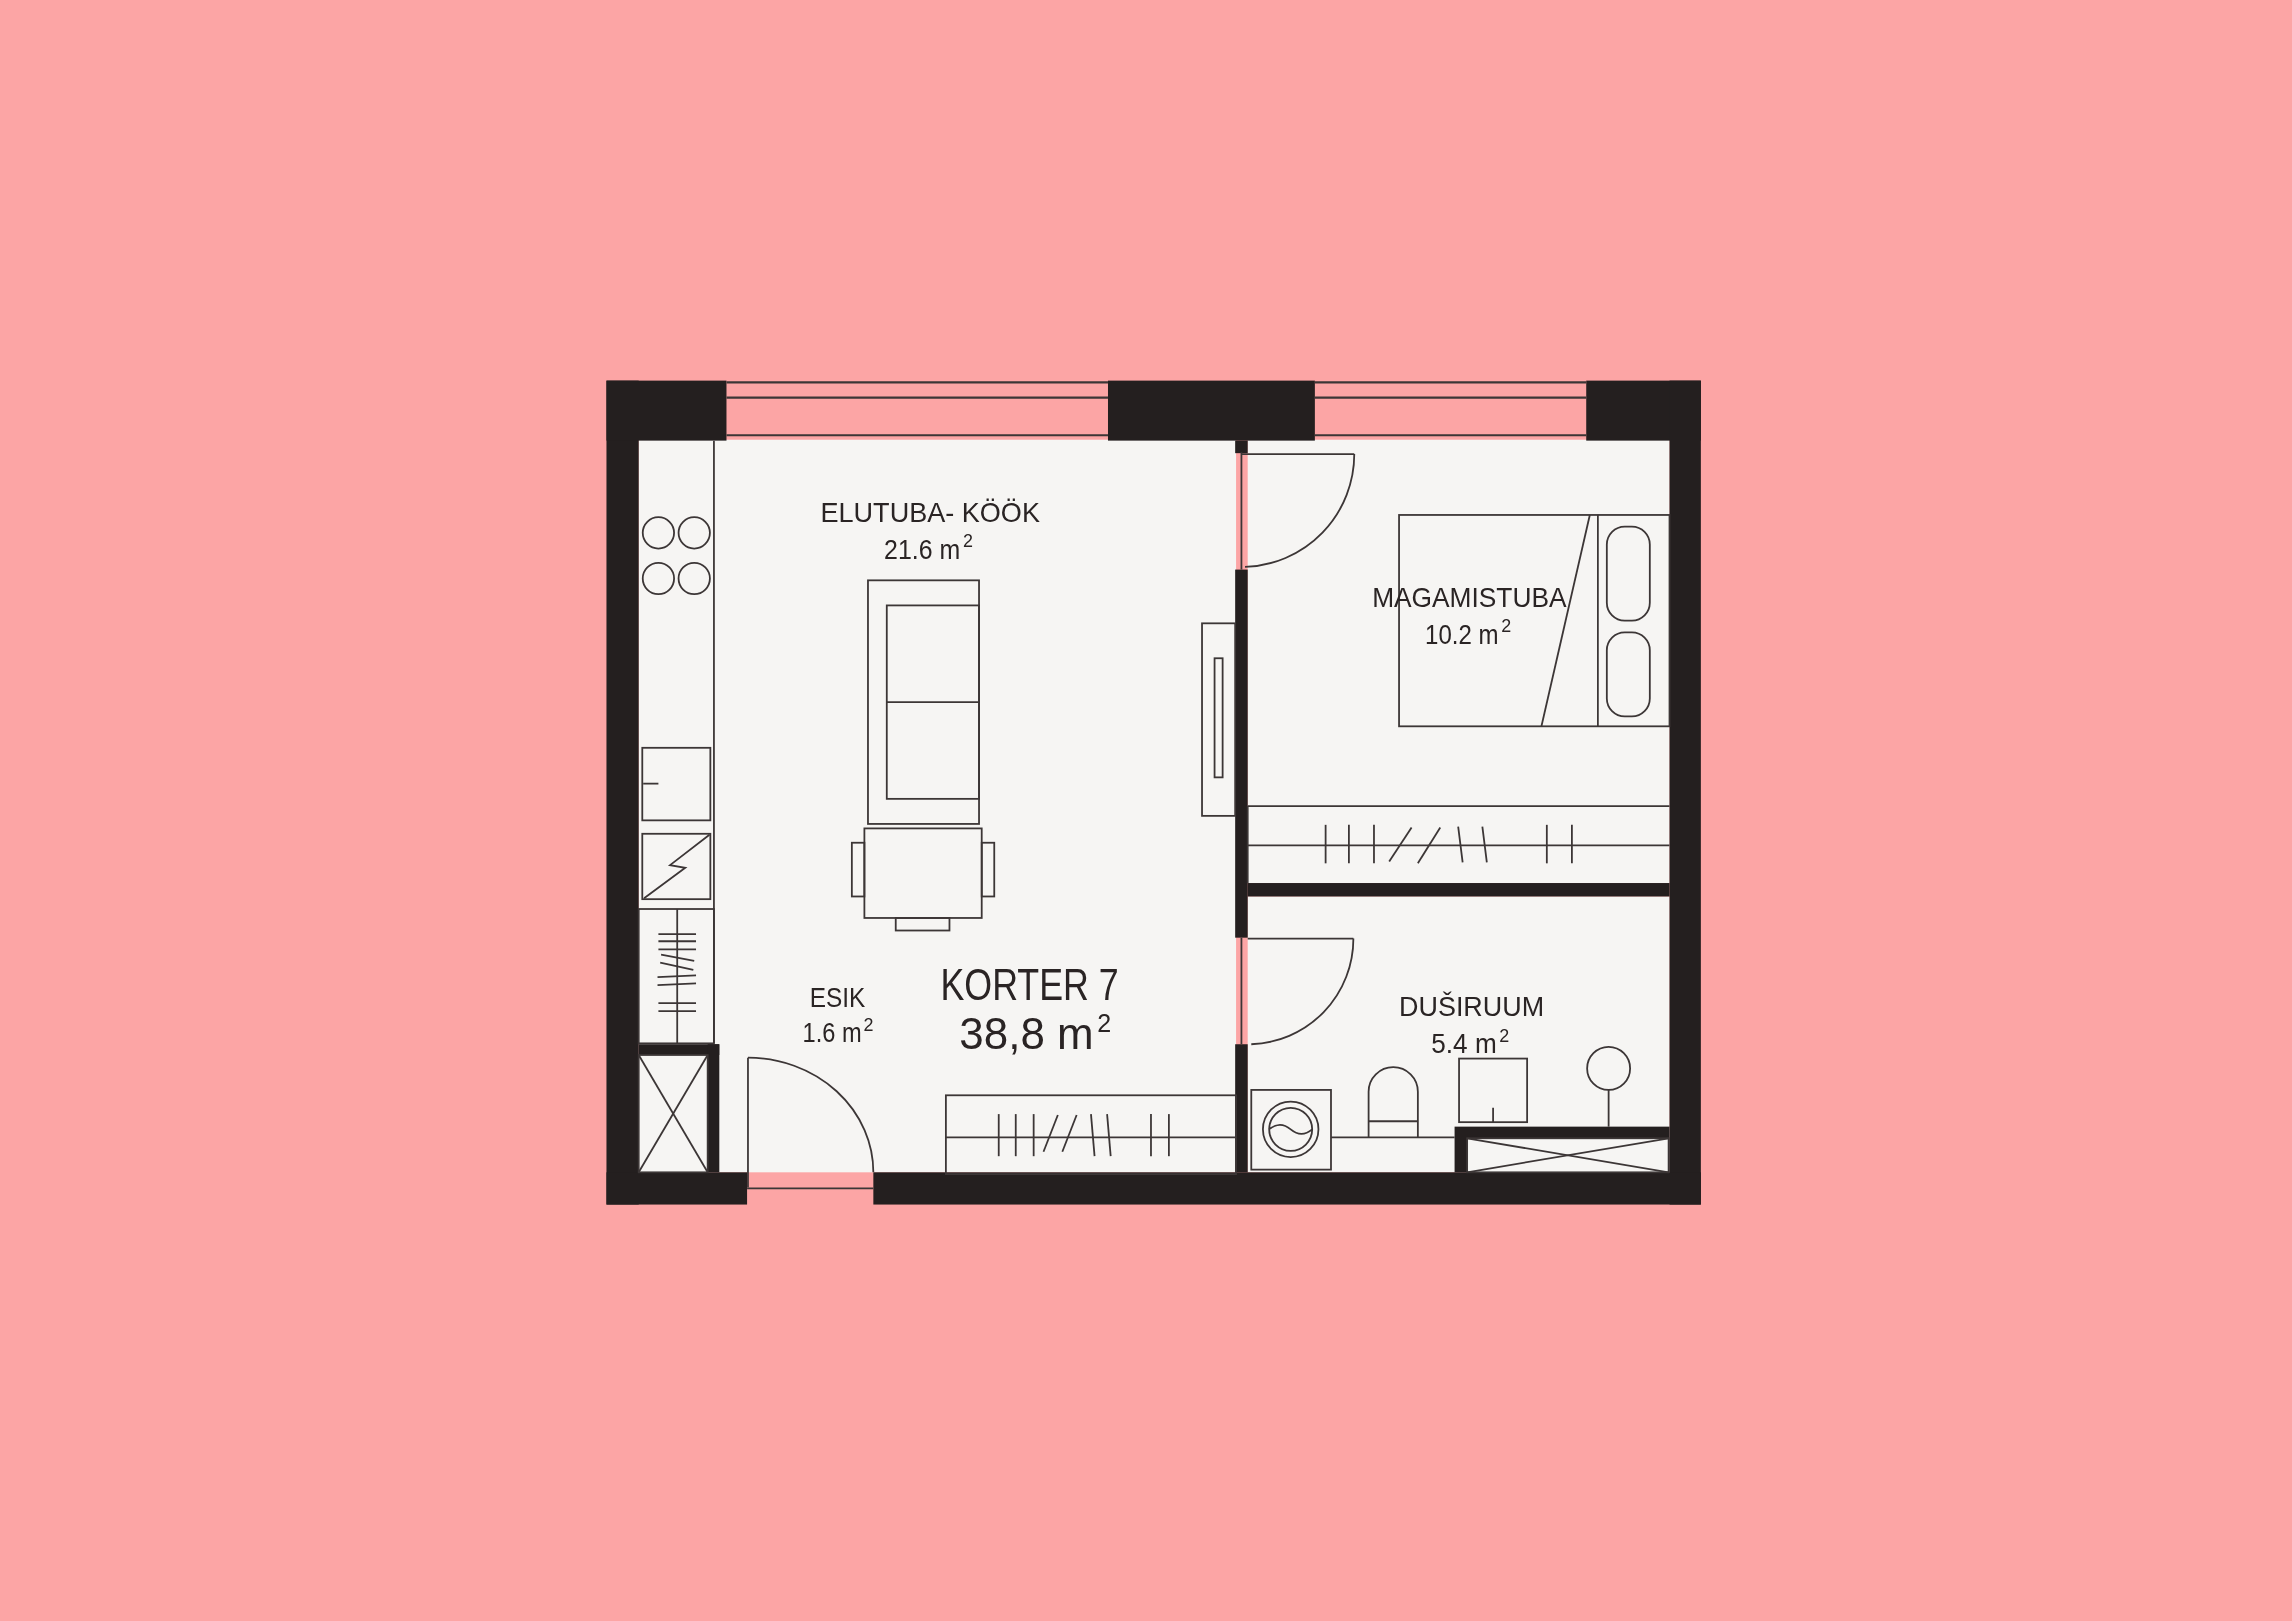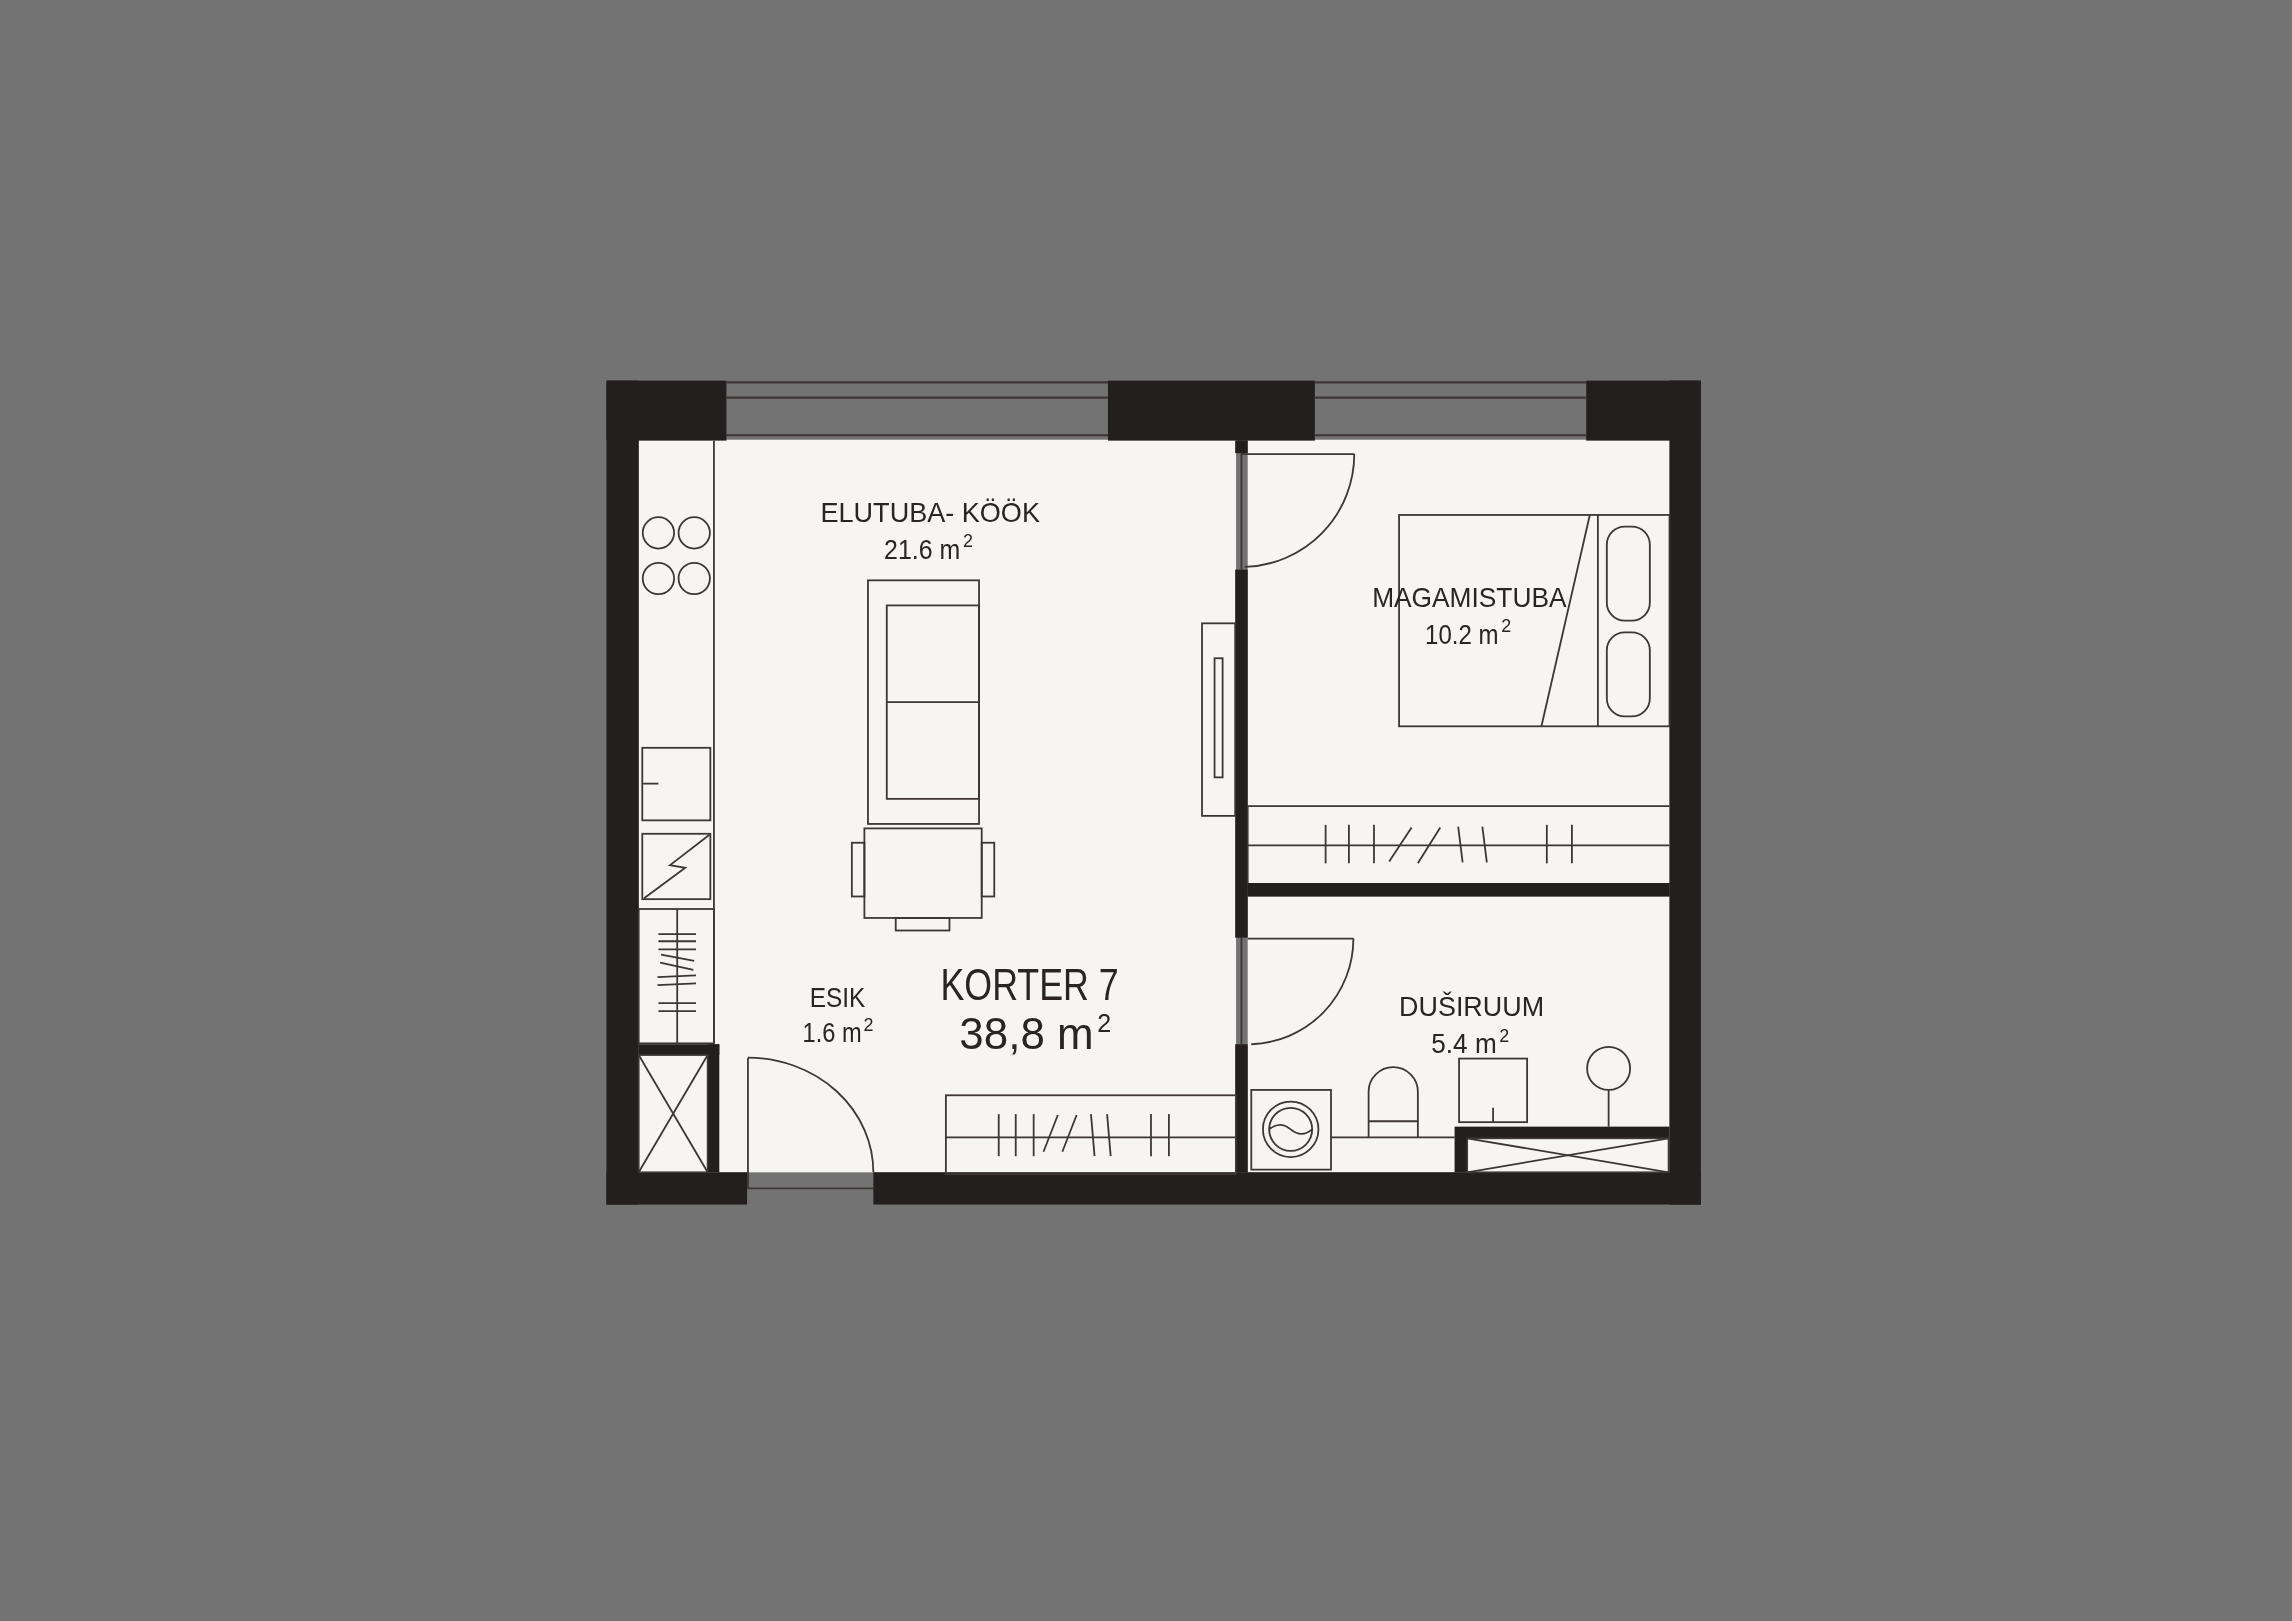--- a/index.html
+++ b/index.html
@@ -1,16 +1,16 @@
 <!DOCTYPE html>
 <html style="font-size:14.3px"><head>
 <meta charset="utf-8">
 <style>
   html,body{margin:0;padding:0;background:#f5f4f2;}
-  .page{position:relative;width:2293px;height:1621px;background:#737373;overflow:hidden;}
+  .page{position:relative;width:2293px;height:1621px;background:#fca5a5;overflow:hidden;}
   svg{position:absolute;left:0;top:0;}
   text{font-family:"Liberation Sans", sans-serif;fill:#2a2424;}
 </style>
 </head>
 <body>
 <div class="page">
 <svg width="2293" height="1621" viewBox="0 0 2560 1810">
   <g stroke-linecap="butt">
 
   <rect x="713" y="491" width="667" height="818" fill="#f6f5f3"></rect>

